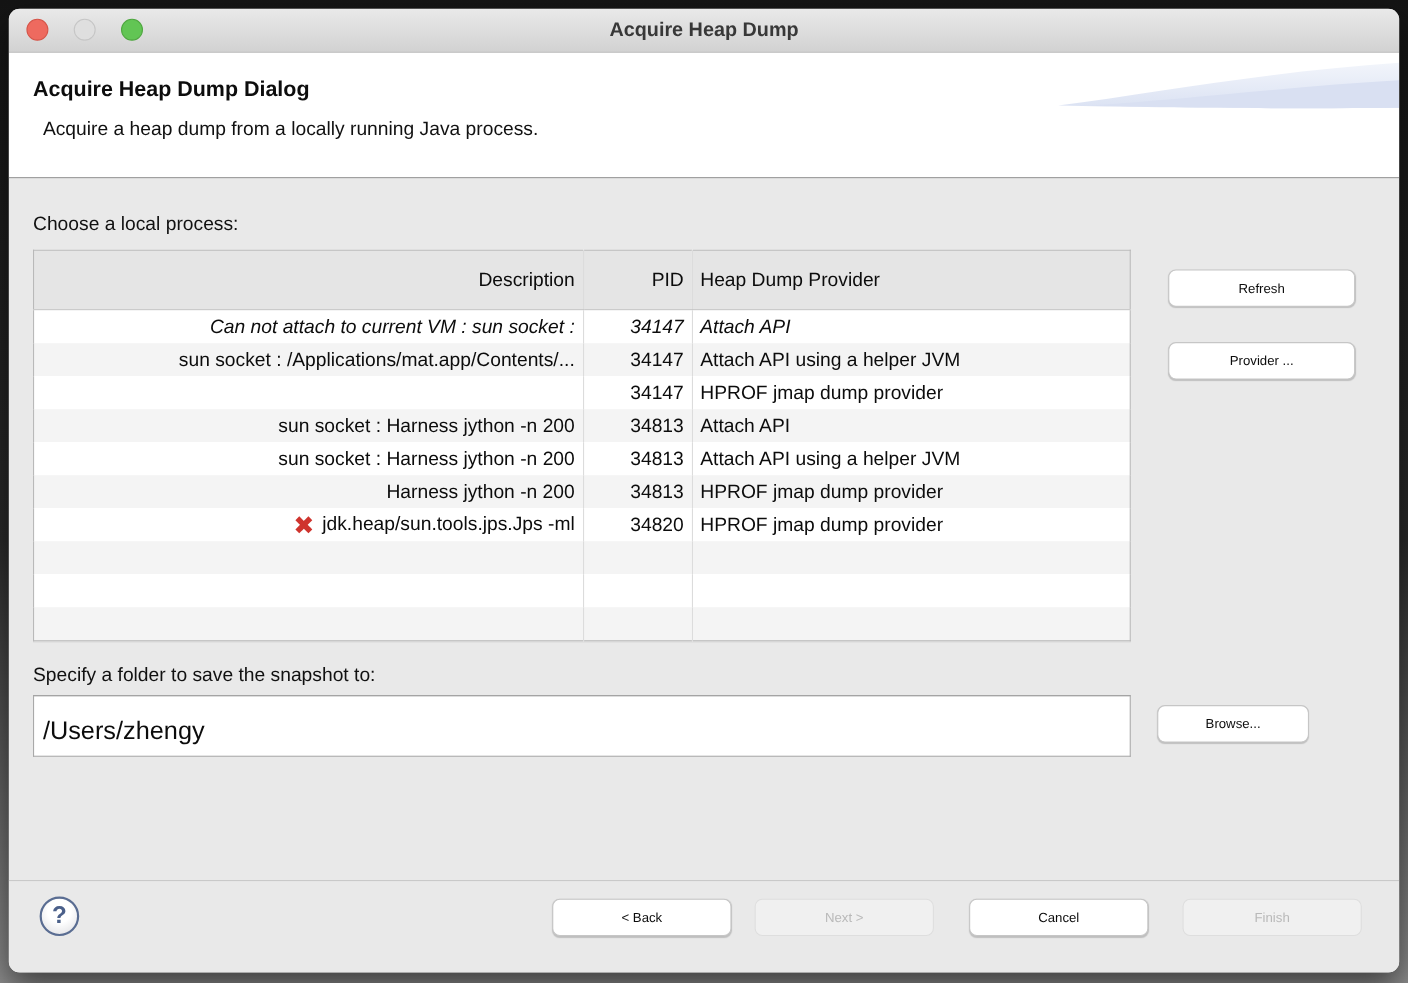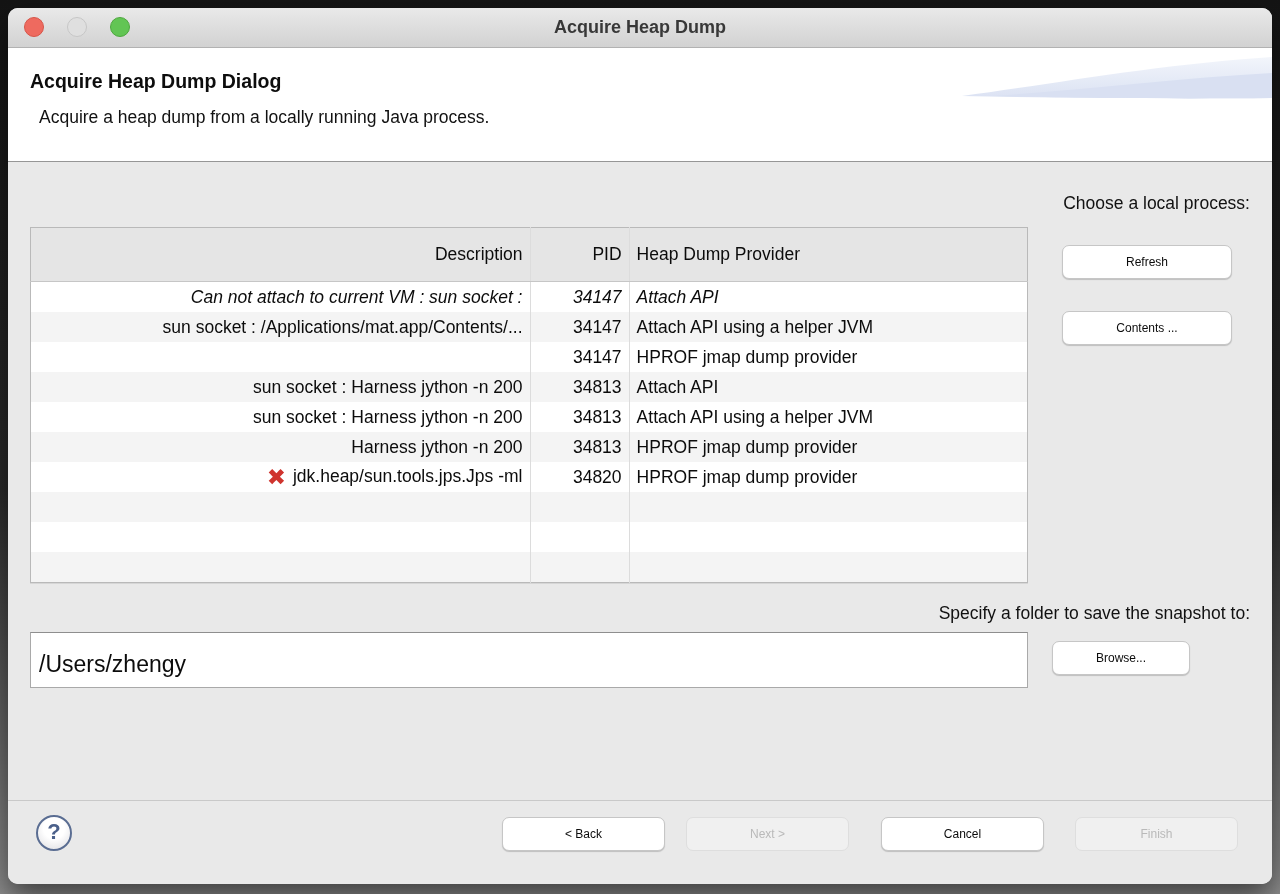--- a/index.html
+++ b/index.html
@@ -31,21 +31,21 @@
   
   .header{
     height:114px;background:#ffffff;border-bottom:1px solid #969696;
     position:relative;box-sizing:border-box;padding:0 22px;
   }
   .header h1{margin:0;padding-top:22px;font-size:19.5px;font-weight:700;color:#0d0d0d;}
   .header .subtitle{margin-top:14px;margin-left:9px;font-size:17.5px;color:#111;}
   .swoosh{position:absolute;right:0;top:4px;pointer-events:none;}
   
   .content{padding:0 22px;}
-  .field-label{font-size:17.5px;color:#111;margin:0;text-align:right;}
+  .field-label{font-size:17.5px;color:#111;margin:0;}
   .label-process{padding-top:31px;}
   .process-row{display:flex;margin-top:13px;align-items:flex-start;}
   table.proc{
     border-collapse:collapse;table-layout:fixed;width:998px;
     background:#fff;border:1px solid #b9b9b9;box-shadow:0 1px 0 rgba(0,0,0,.08);
     font-size:17.5px;color:#0c0c0c;
   }
   table.proc th{
     height:29px;font-weight:400;background:#e5e5e5;
     border-bottom:1px solid #c6c6c6;padding:12px 7px;white-space:nowrap;overflow:hidden;
@@ -194,21 +194,21 @@
             <tr>
     <td class="col-desc"><span class="cell-text"></span></td>
     <td class="col-pid"></td>
     <td class="col-prov"></td>
   </tr>
           </tbody>
       </table>
 
       <div class="side-buttons">
         <button class="btn">Refresh</button>
-        <button class="btn">Contents ...</button>
+        <button class="btn">Provider ...</button>
       </div>
     </div>
 
     <div class="field-label label-folder">Specify a folder to save the snapshot to:</div>
     <div class="folder-row">
       <textarea class="folder-input" spellcheck="false" style="">/Users/zhengy</textarea>
       <button class="btn">Browse...</button>
     </div>
   </div>
 

